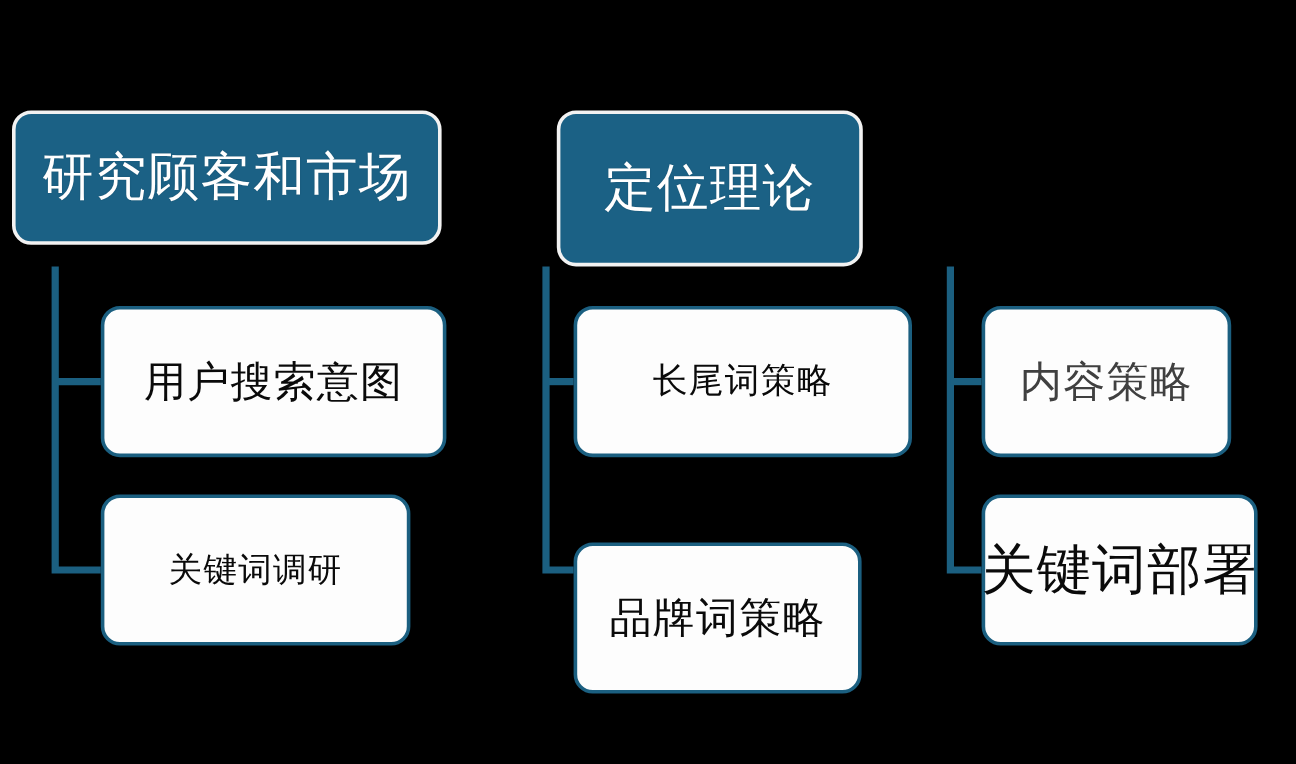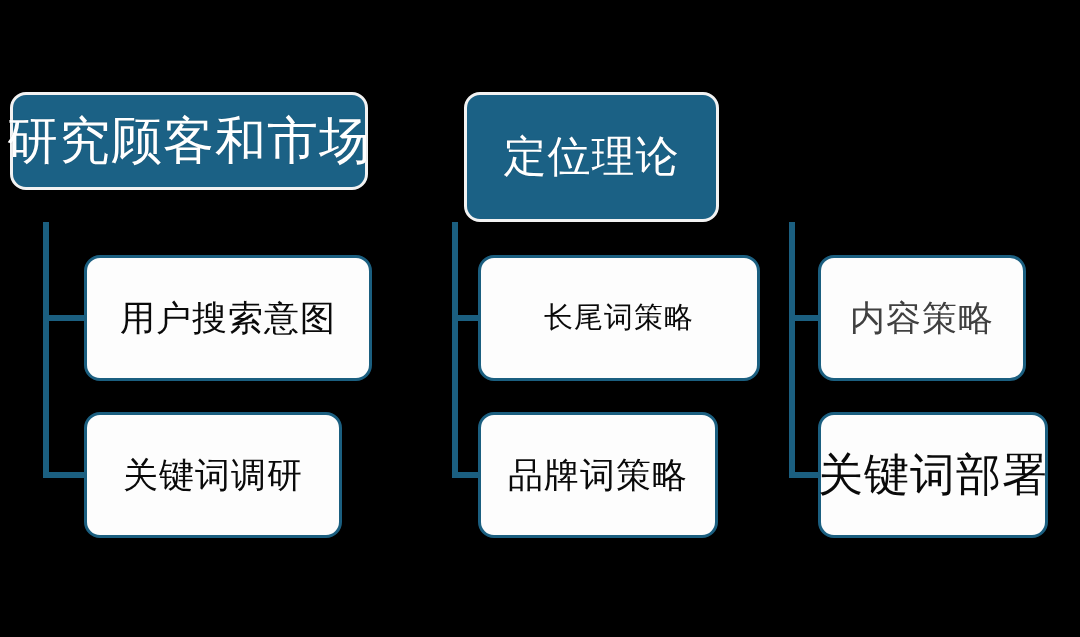--- a/index.html
+++ b/index.html
@@ -54,23 +54,23 @@
     display: flex;
     align-items: center;
     justify-content: center;
     color: #0A0A0A;
     font-weight: 400;
     letter-spacing: 1px;
     white-space: nowrap;
   }
 
   
-  #col1-header { left: 10px;  top: 92px;  width: 358px; height: 98px; font-size: 51px; }
+  #col1-header { left: 10px;  top: 92px;  width: 358px; height: 112px; font-size: 43px; }
   #col1-child0 { left: 84px;  top: 255px; width: 288px; height: 126px; font-size: 35px; }
-  #col1-child1 { left: 84px;  top: 412px; width: 258px; height: 126px; font-size: 35px; }
+  #col1-child1 { left: 84px;  top: 412px; width: 258px; height: 126px; font-size: 28px; }
 
   
   #col2-header { left: 430px; top: 92px;  width: 255px; height: 130px; font-size: 43px; margin-left: 34px; }
   #col2-child0 { left: 478px; top: 255px; width: 282px; height: 126px; font-size: 29px; }
   #col2-child1 { left: 478px; top: 412px; width: 240px; height: 126px; font-size: 35px; }
 
   
   #col3-header { left: 760px; top: 92px;  width: 312px; height: 130px; font-size: 43px; }
   #col3-child0 { left: 818px; top: 255px; width: 208px; height: 126px; font-size: 35px; }
   #col3-child1 { left: 818px; top: 412px; width: 230px; height: 126px; font-size: 45px; }
@@ -101,20 +101,20 @@
   <div class="node-header" id="col1-header" style="background: rgb(27, 97, 133); border-color: rgb(242, 242, 242); color: rgb(255, 255, 255);">研究顾客和市场</div>
 
   <div class="node-child" id="col1-child0" style="background: rgb(253, 253, 253); border-color: rgb(27, 95, 128); color: rgb(10, 10, 10);">用户搜索意图</div>
 
   <div class="node-child" id="col1-child1" style="background: rgb(253, 253, 253); border-color: rgb(27, 95, 128); color: rgb(10, 10, 10);">关键词调研</div>
 
   <div class="node-header" id="col2-header" style="background: rgb(27, 97, 133); border-color: rgb(242, 242, 242); color: rgb(255, 255, 255);">定位理论</div>
 
   <div class="node-child" id="col2-child0" style="background: rgb(253, 253, 253); border-color: rgb(27, 95, 128); color: rgb(10, 10, 10);">长尾词策略</div>
 
-  <div class="node-child" id="col2-child1" style="background: rgb(253, 253, 253); border-color: rgb(27, 95, 128); color: rgb(10, 10, 10);">品牌词策略</div>
+  <div class="node-child" id="col2-child1" style="background: rgb(253, 253, 253); border-color: rgb(27, 95, 128); color: rgb(10, 10, 10); margin-top: 40px;">品牌词策略</div>
 
 
   <div class="node-child" id="col3-child0" style="background: rgb(253, 253, 253); border-color: rgb(27, 95, 128); color: #404040;">内容策略</div>
 
   <div class="node-child" id="col3-child1" style="background: rgb(253, 253, 253); border-color: rgb(27, 95, 128); color: rgb(10, 10, 10);">关键词部署</div>
 
 </div>
 
 </body></html>

